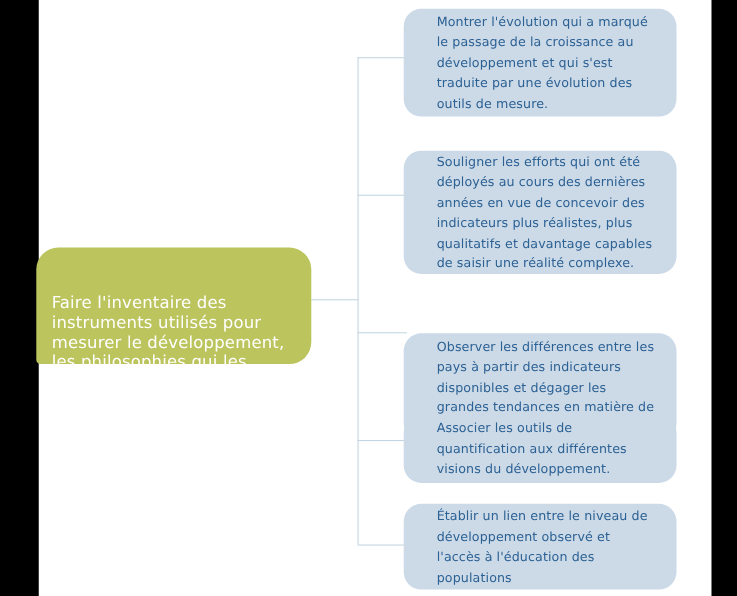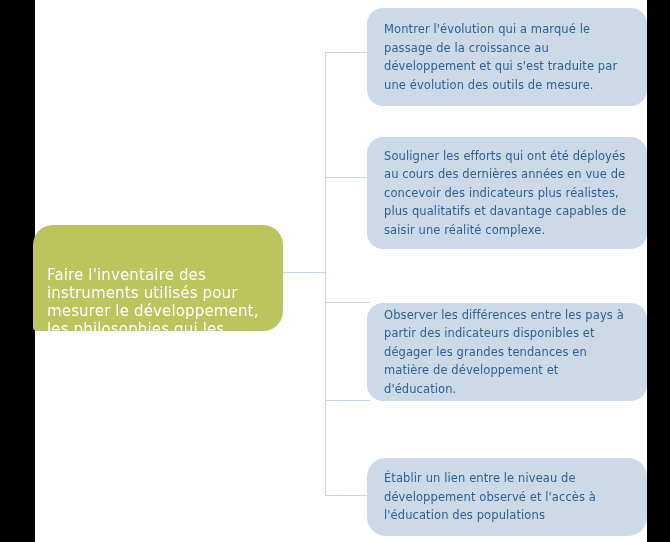--- a/index.html
+++ b/index.html
@@ -73,43 +73,43 @@
     line-height: 18px;
     letter-spacing: 0.15px;
     white-space: pre-line;
     margin-top: 27px;
   }
 
   
   .leaf-node {
     position: absolute;
     left: 367px;
-    width: 280px;
+    width: 248px;
     background: #ccdae7;
     border-radius: 16px;
     box-sizing: border-box;
-    padding: 0 18px 0 17px;
+    padding: 0 18px 0 30px;
     display: flex;
     align-items: center;
     box-shadow: 6px 6px 0 -1px rgba(0,0,0,0.0);
   }
   .leaf-node .node-text {
     color: #2c6194;
     font-size: 11.5px;
     line-height: 18.5px;
     letter-spacing: 0.1px;
     white-space: pre-line;
   }
 
   
   #leaf-0 { top: 8px;   height: 98px;  }
   #leaf-1 { top: 137px; height: 112px; }
   #leaf-2 { top: 259px; height: 98px; margin-top: 44px;  }
   #leaf-3 { top: 377px; height: 62px;  }
-  #leaf-4 { top: 458px; height: 78px; border-radius: 19px;  }
+  #leaf-4 { top: 458px; height: 78px;  }
 </style>
 </head>
 <body>
 
 <div id="canvas">
 
   <div class="page-surface"></div>
 
   <div class="edge-strip left"></div>
   <div class="edge-strip right"></div>
@@ -137,18 +137,21 @@
   </div>
 
   <div class="leaf-node" id="leaf-1">
     <div class="node-text">Souligner les efforts qui ont été déployés au cours des dernières années en vue de concevoir des indicateurs plus réalistes, plus qualitatifs et davantage capables de saisir une réalité complexe.</div>
   </div>
 
   <div class="leaf-node" id="leaf-2">
     <div class="node-text">Observer les différences entre les pays à partir des indicateurs disponibles et dégager les grandes tendances en matière de développement et d'éducation.</div>
   </div>
 
+  <div class="leaf-node" id="leaf-3">
+    <div class="node-text">Associer les outils de quantification aux différentes visions du développement.</div>
+  </div>
 
   <div class="leaf-node" id="leaf-4">
     <div class="node-text">Établir un lien entre le niveau de développement observé et l'accès à l'éducation des populations</div>
   </div>
 
 </div>
 
 </body></html>

